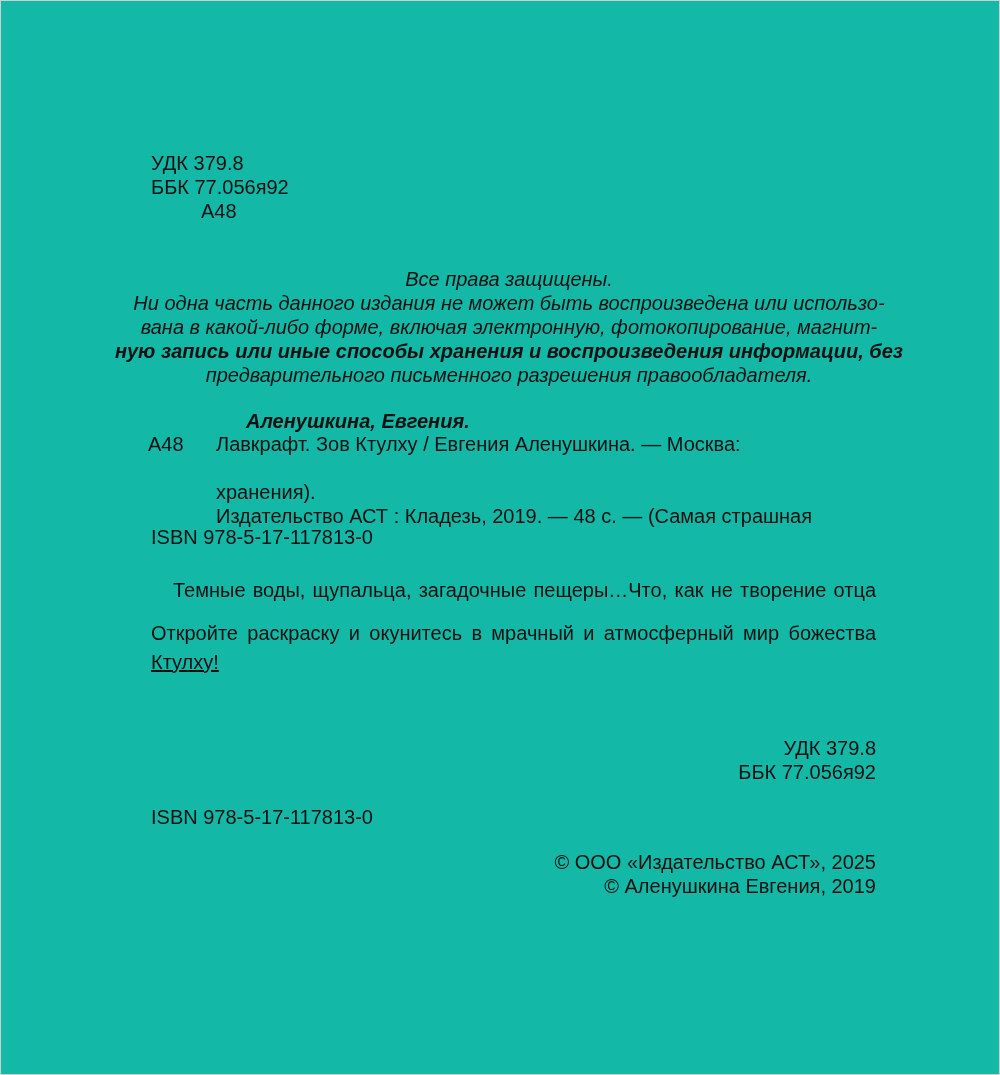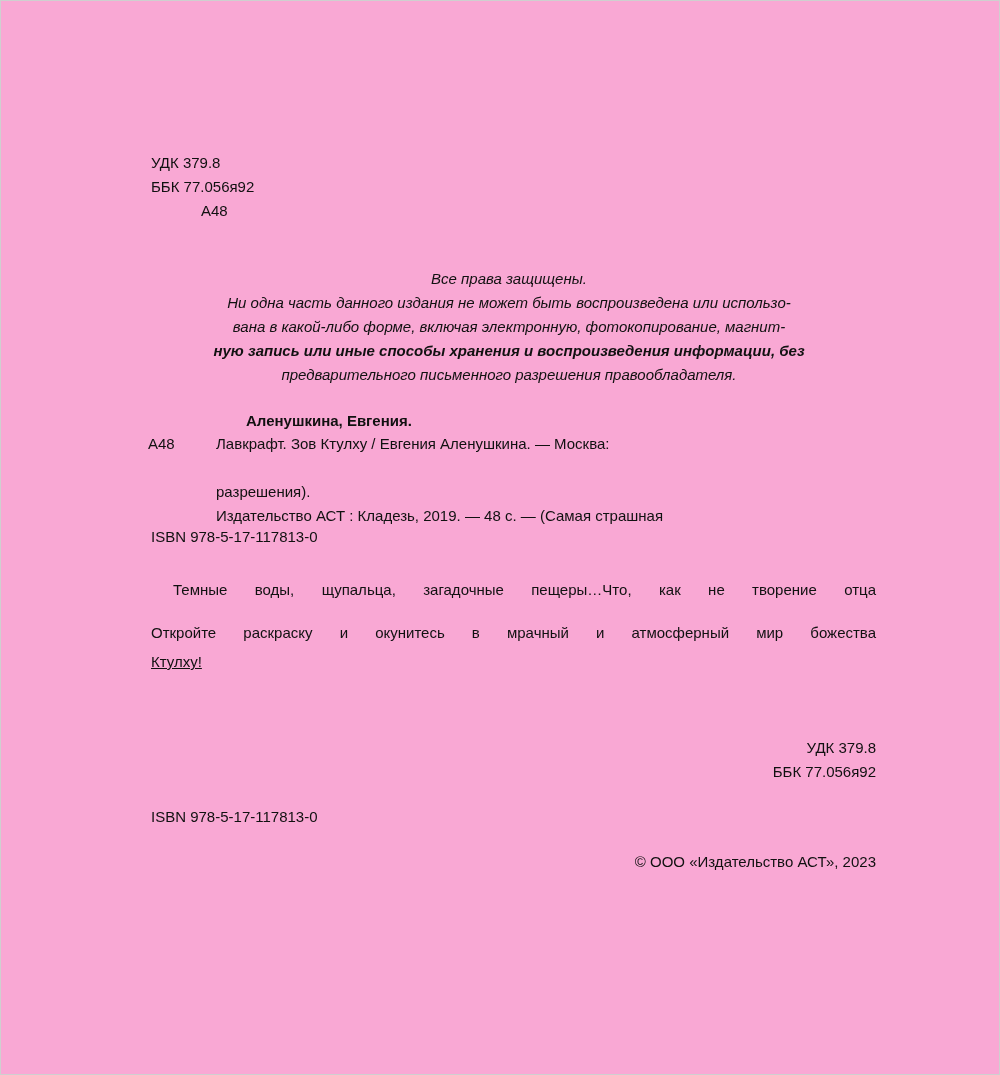--- a/index.html
+++ b/index.html
@@ -1,25 +1,25 @@
 <!DOCTYPE html>
 <html><head>
   <meta charset="utf-8">
   <style>
     html, body { margin: 0; padding: 0; background: #ffffff; }
     body { width: 1000px; height: 1075px; position: relative; overflow: hidden; }
     .page {
       position: absolute; left: 0; top: 0; width: 998px; height: 1073px;
-      border: 1px solid #cfcfcf; background: #f9a8d4;
+      border: 1px solid #cfcfcf; background: #14b8a6;
       font-family: "Liberation Sans", sans-serif; color: #111;
-      font-size: 15px;
+      font-size: 20px;
     }
     .ln { position: absolute; white-space: nowrap; line-height: 24px; }
     .italic { font-style: italic; padding-left: 8px; }
-    .bold { font-weight: bold; }
+    .bold { font-weight: bold; font-style: italic; }
     .center { left: 0; width: 1000px; text-align: center; }
     .right { text-align: right; }
     .just { position: absolute; left: 150px; width: 725px; text-align: justify; text-align-last: justify; line-height: 24px; white-space: nowrap; margin-top: 7px; }
     .just.last { text-align-last: left; text-decoration: underline; }
   </style>
 </head>
 <body>
 
 <div class="page">
 
@@ -30,27 +30,28 @@
   <div class="ln italic center" style="top:266px;">Все права защищены.</div>
   <div class="ln italic center" style="top:290px;">Ни одна часть данного издания не может быть воспроизведена или использо-</div>
   <div class="ln italic center" style="top:314px;">вана в какой-либо форме, включая электронную, фотокопирование, магнит-</div>
   <div class="ln italic center" style="top:338px;font-weight:bold;">ную запись или иные способы хранения и воспроизведения информации, без</div>
   <div class="ln italic center" style="top:362px;">предварительного письменного разрешения правообладателя.</div>
 
   <div class="ln bold" style="left:245px; top:408px;">Аленушкина, Евгения.</div>
   <div class="ln" style="left:147px; top:431px;">А48</div>
   <div class="ln" style="left:215px; top:431px;">Лавкрафт. Зов Ктулху / Евгения Аленушкина.  — Москва:</div>
   <div class="ln" style="left:215px; top:458px;margin-top:45px;">Издательство АСТ : Кладезь, 2019. — 48 с. — (Самая страшная</div>
-  <div class="ln" style="left:215px; top:479px;">разрешения).</div>
+  <div class="ln" style="left:215px; top:479px;">хранения).</div>
   <div class="ln" style="left:150px; top:524px;">ISBN 978-5-17-117813-0</div>
 
   <div class="just" style="top:570px; padding-left:22px; width:703px;">Темные воды, щупальца, загадочные пещеры…Что, как не творение отца</div>
   <div class="just" style="top:613px;">Откройте раскраску и окунитесь в мрачный и атмосферный мир божества</div>
   <div class="just last" style="top:642px;">Ктулху!</div>
 
   <div class="ln right" style="left:500px; width:375px; top:735px;">УДК 379.8</div>
   <div class="ln right" style="left:500px; width:375px; top:759px;">ББК 77.056я92</div>
 
   <div class="ln" style="left:150px; top:804px;">ISBN 978-5-17-117813-0</div>
 
-  <div class="ln right" style="left:400px; width:475px; top:849px;">© ООО «Издательство АСТ», 2023</div>
+  <div class="ln right" style="left:400px; width:475px; top:849px;">© ООО «Издательство АСТ», 2025</div>
+  <div class="ln right" style="left:400px; width:475px; top:873px;">© Аленушкина Евгения, 2019</div>
 
 </div>
 
 </body></html>

